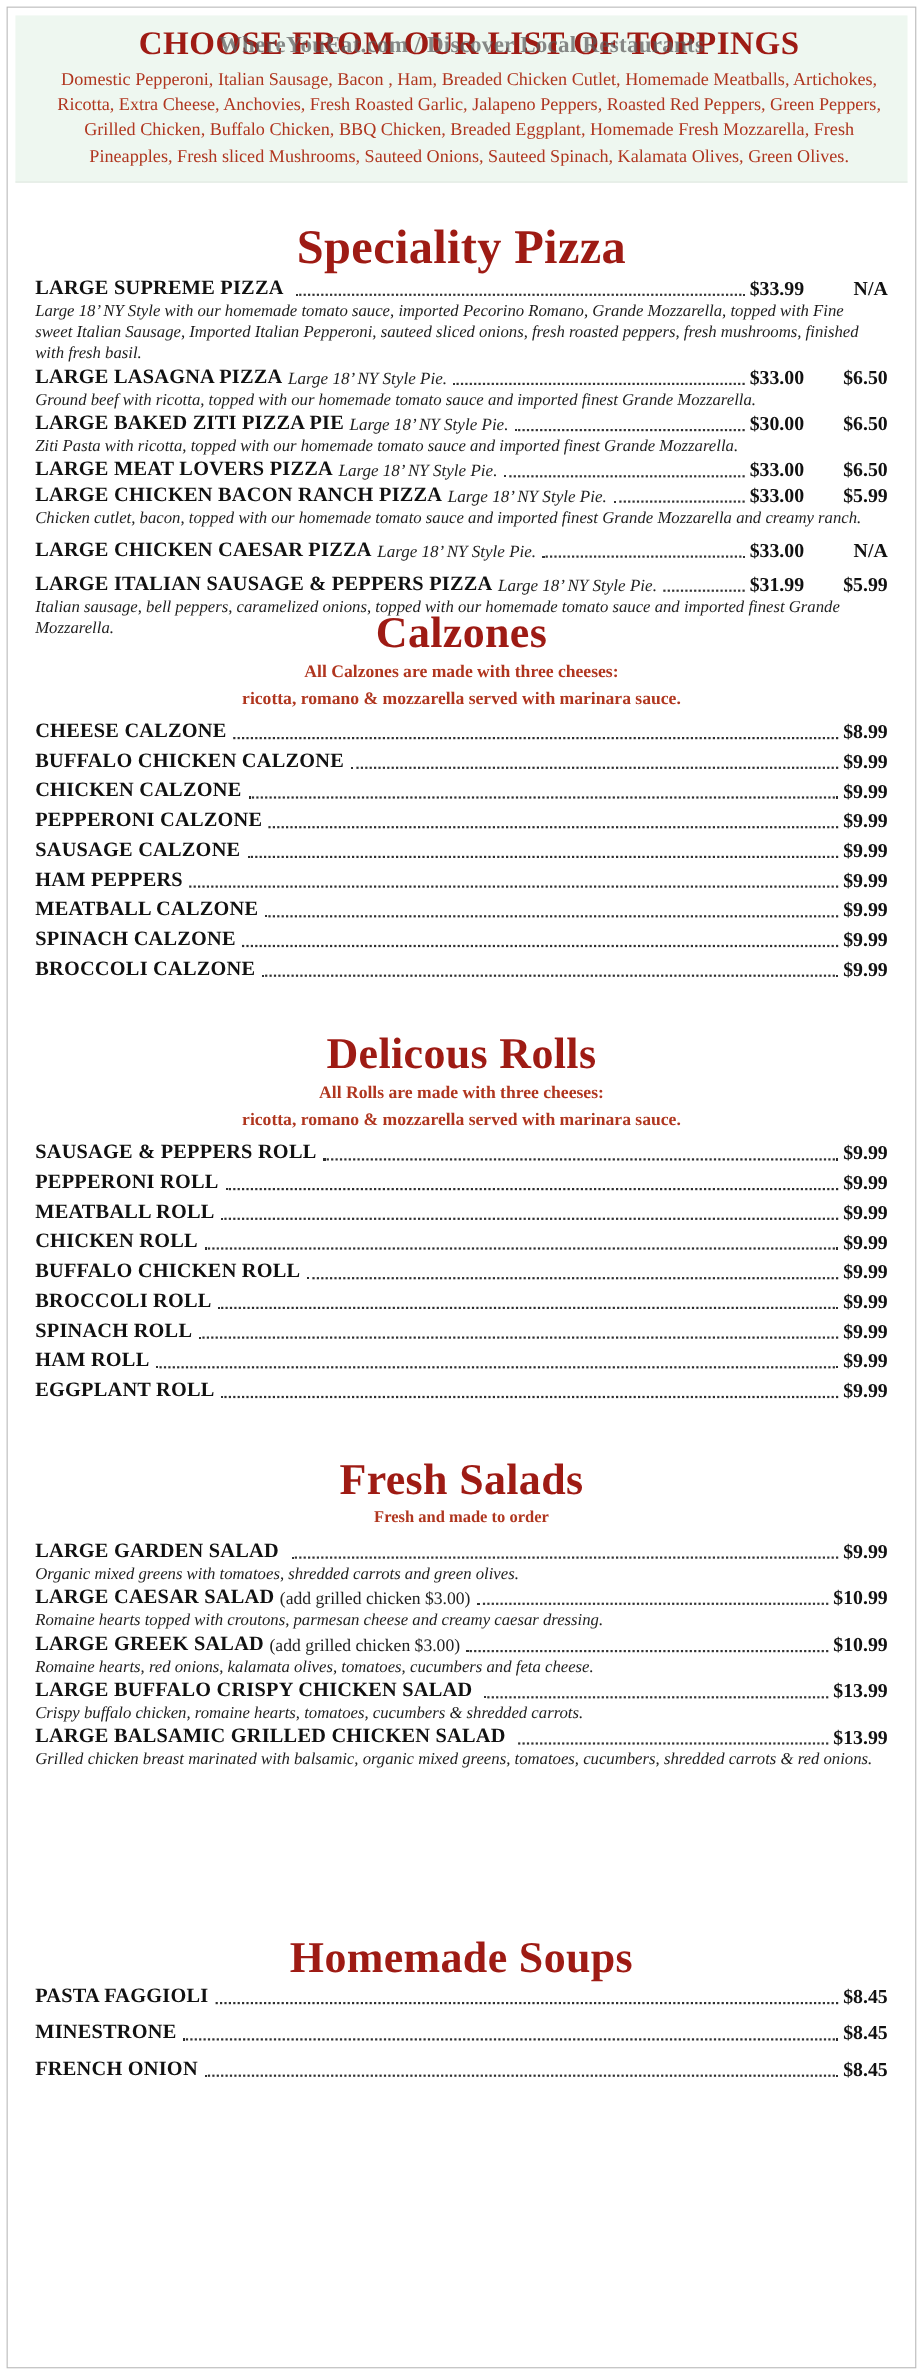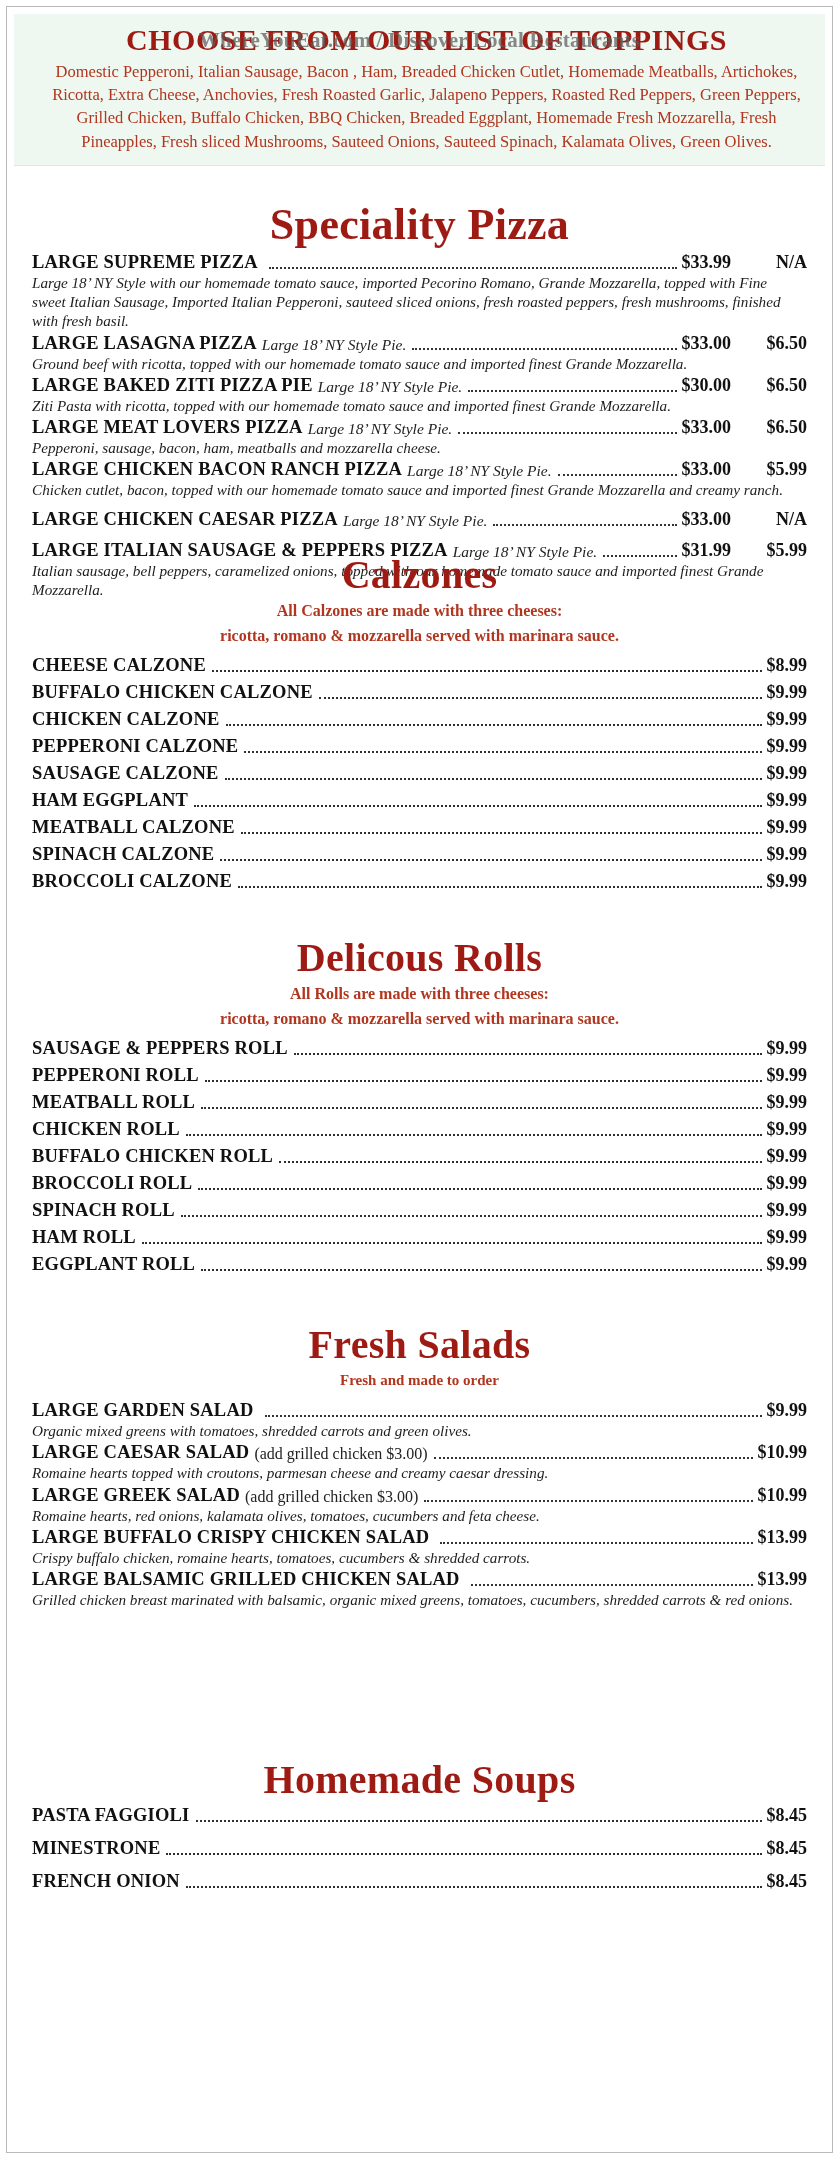--- a/index.html
+++ b/index.html
@@ -244,21 +244,20 @@
       </div>
 
       <div class="item">
         <div class="item-line">
           <span class="item-name">LARGE MEAT LOVERS PIZZA</span>
           <span class="item-qual">Large 18’ NY Style Pie.</span>
           <span class="dots"></span>
           <span class="item-price">$33.00</span>
           <span class="item-price2">$6.50</span>
         </div>
-        <div class="item-desc">Pepperoni, sausage, bacon, ham, meatballs and mozzarella cheese.</div>
       </div>
 
       <div class="item">
         <div class="item-line">
           <span class="item-name">LARGE CHICKEN BACON RANCH PIZZA</span>
           <span class="item-qual">Large 18’ NY Style Pie.</span>
           <span class="dots"></span>
           <span class="item-price">$33.00</span>
           <span class="item-price2">$5.99</span>
         </div>
@@ -322,21 +321,21 @@
       </div>
       <div class="item simple">
         <div class="item-line">
           <span class="item-name">SAUSAGE CALZONE</span>
           <span class="dots"></span>
           <span class="item-price">$9.99</span>
         </div>
       </div>
       <div class="item simple">
         <div class="item-line">
-          <span class="item-name">HAM EGGPLANT</span>
+          <span class="item-name">HAM PEPPERS</span>
           <span class="dots"></span>
           <span class="item-price">$9.99</span>
         </div>
       </div>
       <div class="item simple">
         <div class="item-line">
           <span class="item-name">MEATBALL CALZONE</span>
           <span class="dots"></span>
           <span class="item-price">$9.99</span>
         </div>

